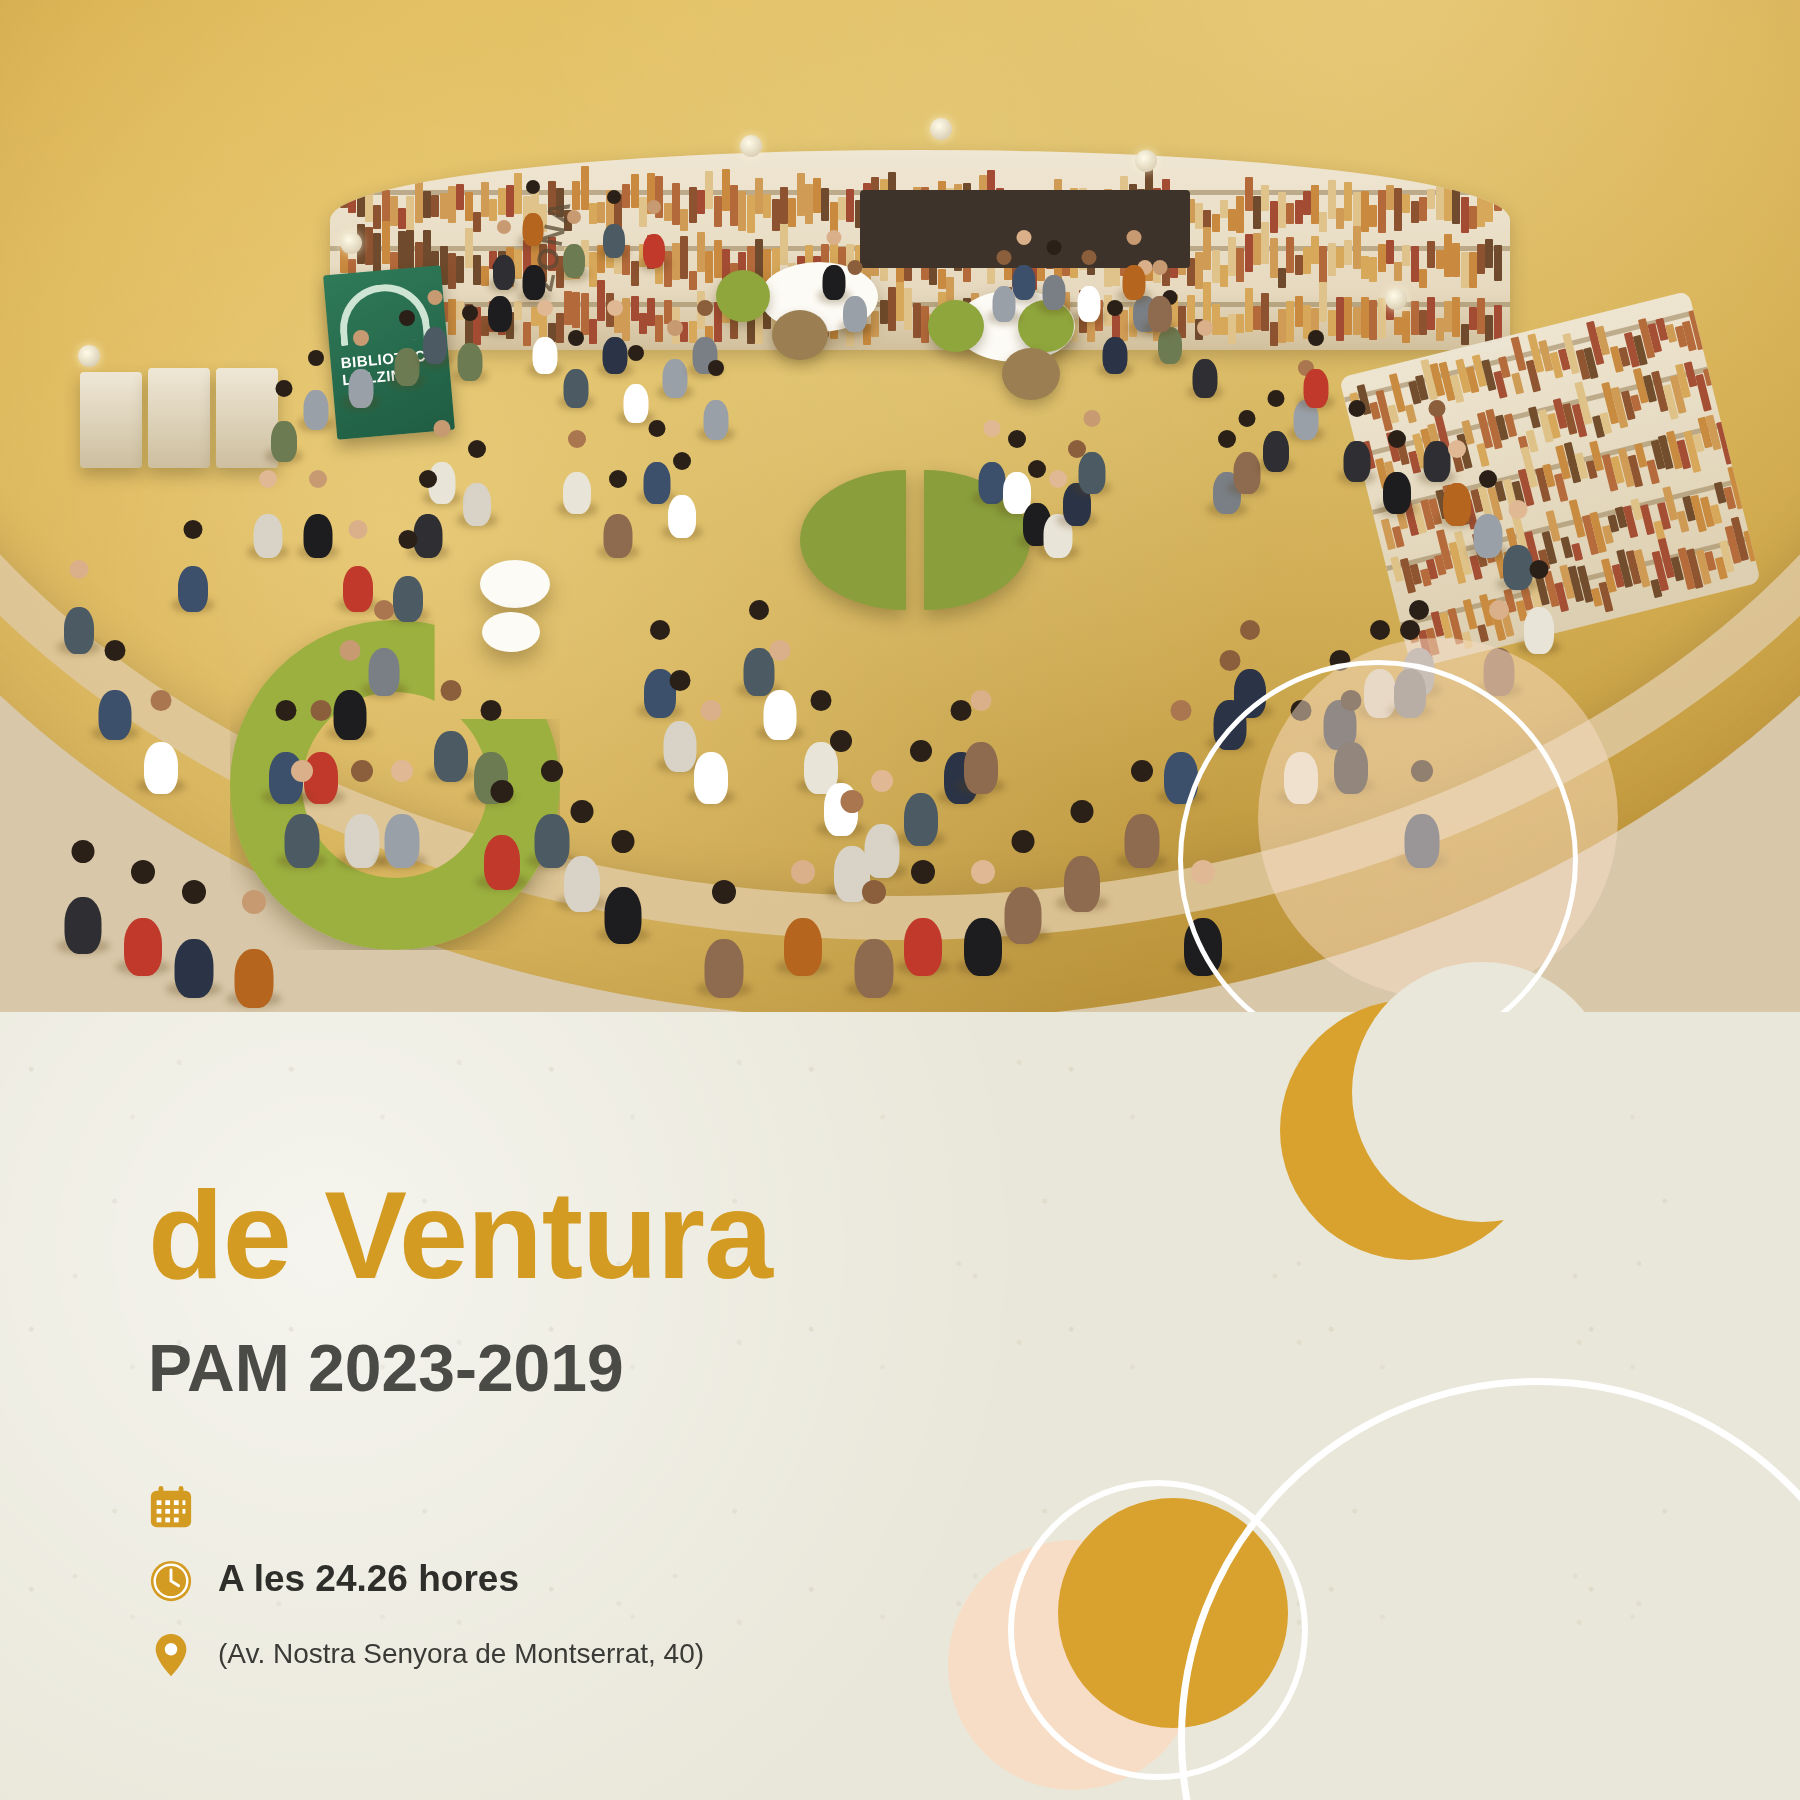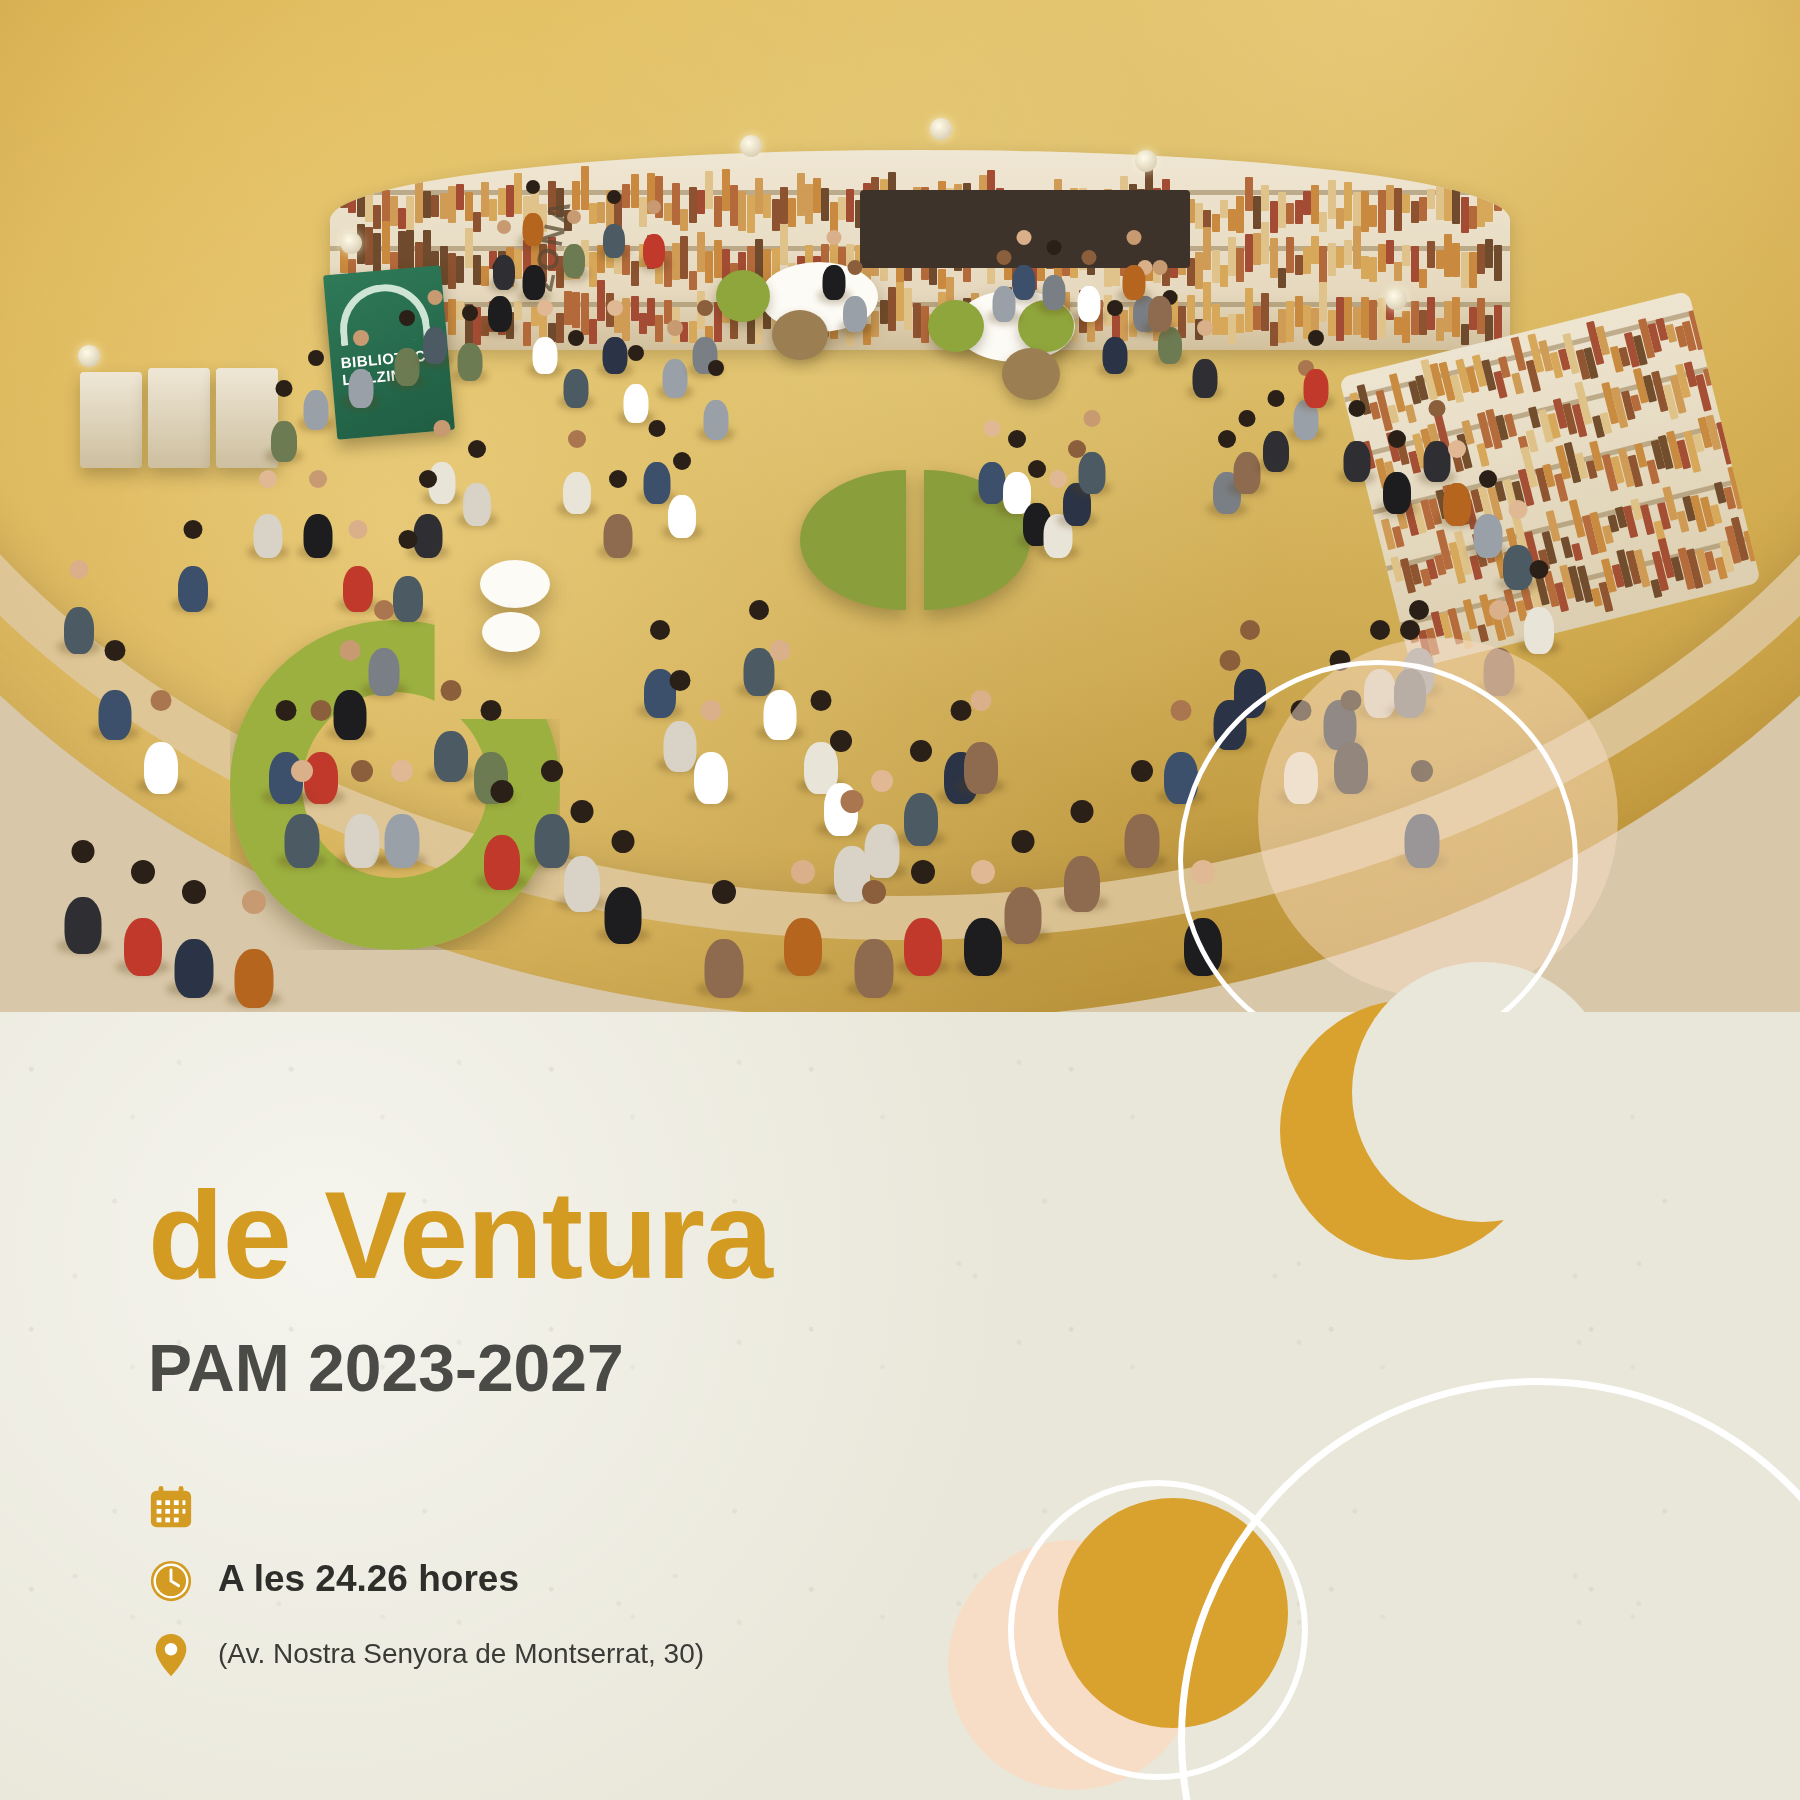--- a/index.html
+++ b/index.html
@@ -1646,21 +1646,21 @@
   <div class="deco deco-peach-b"></div>
   <div class="deco deco-gold-b"></div>
   <div class="deco deco-ring-b"></div>
   <div class="deco deco-ring-big"></div>
 
   <div class="content">
     <h1 class="title">
       <br>
       <span>de Ventura</span>
     </h1>
-    <div class="subtitle">PAM 2023-2027</div>
+    <div class="subtitle">PAM 2023-2019</div>
 
     <div class="details">
 
       <div class="detail-row">
         <div class="detail-icon">
           <svg viewBox="0 0 48 48" fill="none">
             <rect x="3" y="7" width="42" height="38" rx="6" fill="#d49b22"></rect>
             <rect x="11" y="2" width="5" height="10" rx="2.5" fill="#d49b22"></rect>
             <rect x="32" y="2" width="5" height="10" rx="2.5" fill="#d49b22"></rect>
             <rect x="9" y="17" width="5" height="5" fill="#fff"></rect>
@@ -1690,19 +1690,19 @@
       </div>
 
       <div class="detail-row">
         <div class="detail-icon">
           <svg viewBox="0 0 48 48" fill="none">
             <path d="M24 2C15 2 8 9 8 18c0 12 16 28 16 28s16-16 16-28c0-9-7-16-16-16z" fill="#d49b22"></path>
             <circle cx="24" cy="18" r="6.5" fill="#ffffff"></circle>
           </svg>
         </div>
         <div class="detail-text">
-          <span class="detail-note">(Av. Nostra Senyora de Montserrat, 30)</span>
+          <span class="detail-note">(Av. Nostra Senyora de Montserrat, 40)</span>
         </div>
       </div>
 
     </div>
   </div>
 </div>
 
 </body></html>

